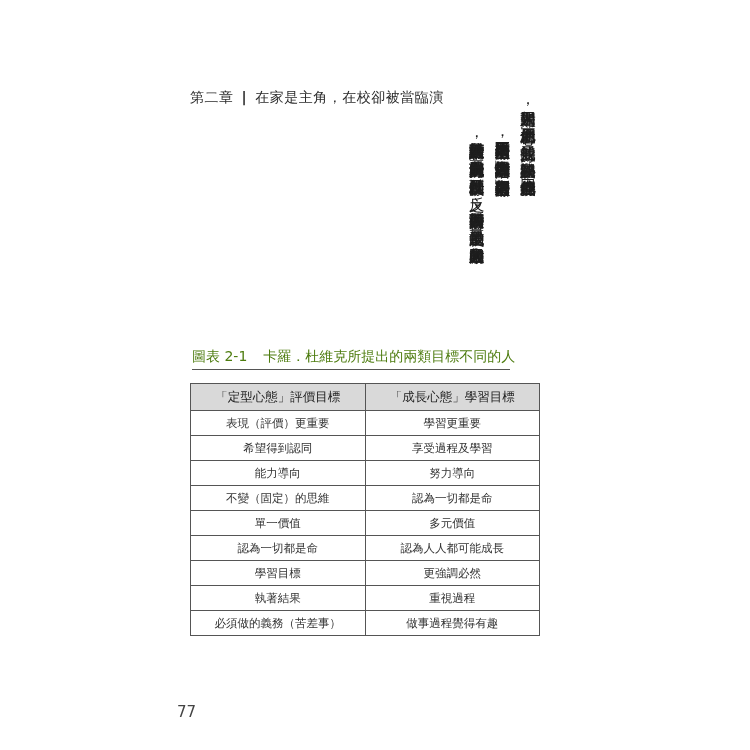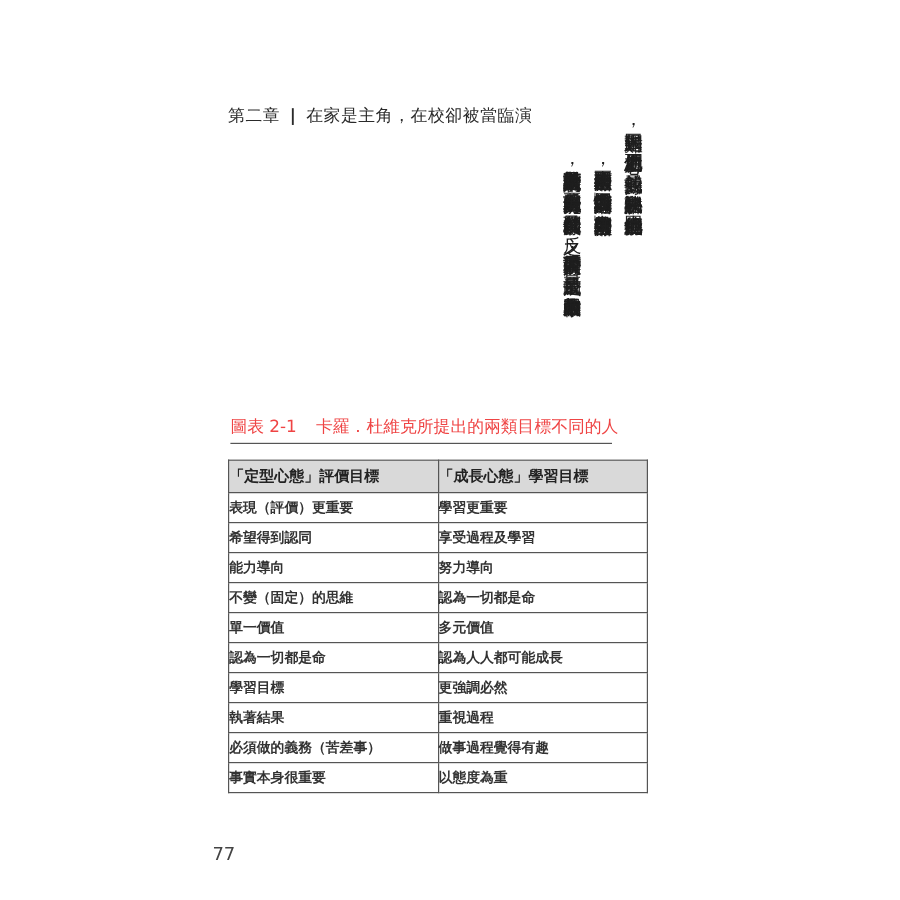--- a/index.html
+++ b/index.html
@@ -51,45 +51,45 @@
   .body-text p.cont {
     text-indent: 0;
   }
   .caption {
     position: absolute;
     left: 192px;
     top: 346px;
     width: 318px;
     font-size: 14px;
     line-height: 20px;
-    color: #ef4444;
+    color: #4d7c0f;
     border-bottom: 1px solid #555555;
     padding-bottom: 3px;
     white-space: nowrap;
   }
   .caption .fig-num {
     margin-right: 16px;
   }
   table.compare {
     position: absolute;
     left: 190px;
     top: 383px;
     width: 350px;
     border-collapse: collapse;
     table-layout: fixed;
     font-size: 11.5px;
     color: #333333;
   }
   table.compare th,
   table.compare td {
     border: 1.5px solid #555555;
-    text-align: left;
+    text-align: center;
     height: 24px;
     padding: 0;
-    font-weight: bold;
+    font-weight: normal;
     white-space: nowrap;
   }
   table.compare th {
     background: #d9d9d9;
     font-size: 12.5px;
     color: #222222;
     height: 26px;
   }
   .page-number {
     position: absolute;
@@ -153,20 +153,16 @@
       <td>更強調必然</td>
     </tr>
     <tr>
       <td>執著結果</td>
       <td>重視過程</td>
     </tr>
     <tr>
       <td>必須做的義務（苦差事）</td>
       <td>做事過程覺得有趣</td>
     </tr>
-    <tr>
-      <td>事實本身很重要</td>
-      <td>以態度為重</td>
-    </tr>
   </tbody>
 </table>
 
 <div class="page-number">77</div>
 
 </body></html>

